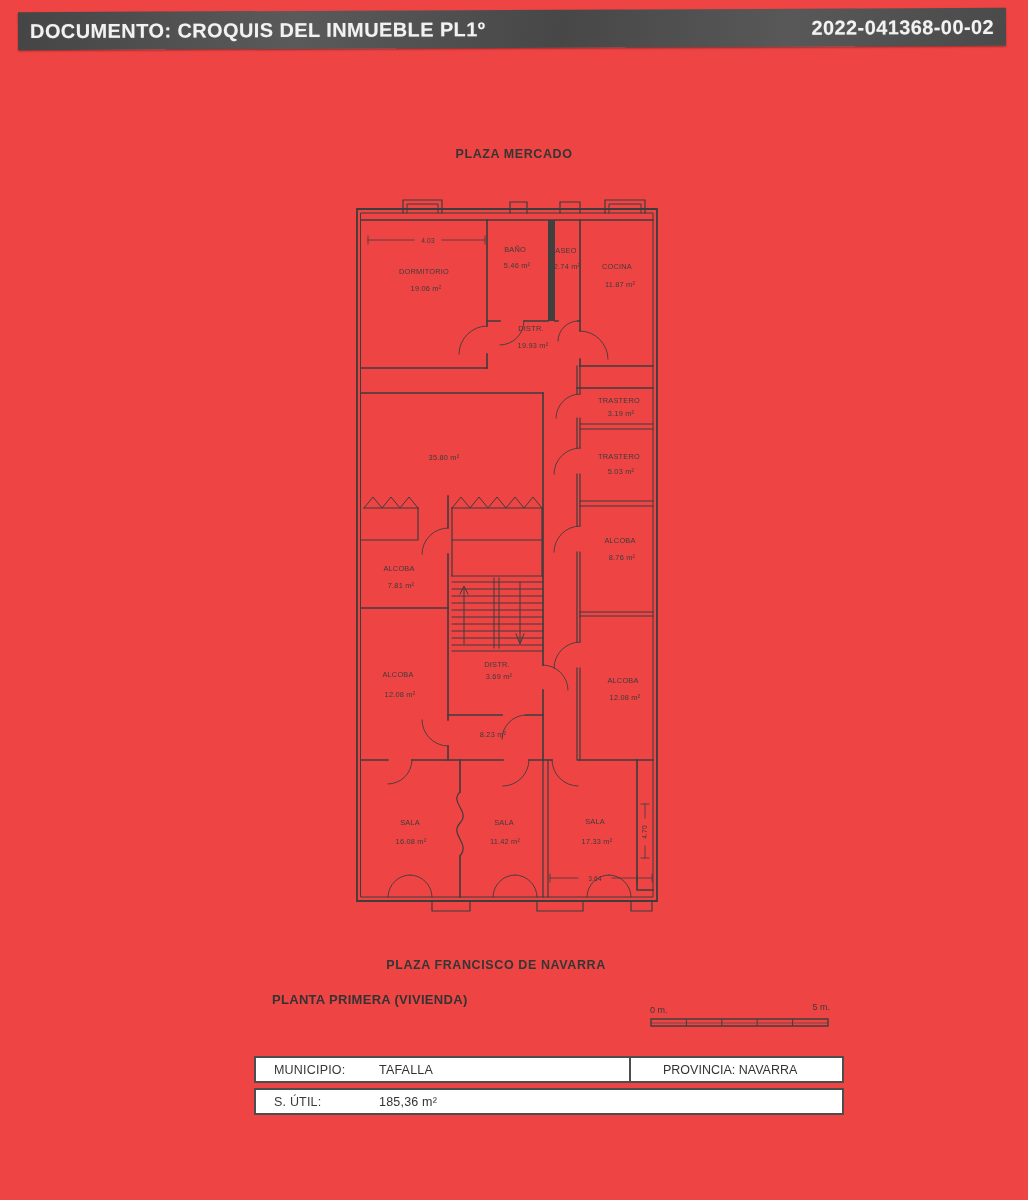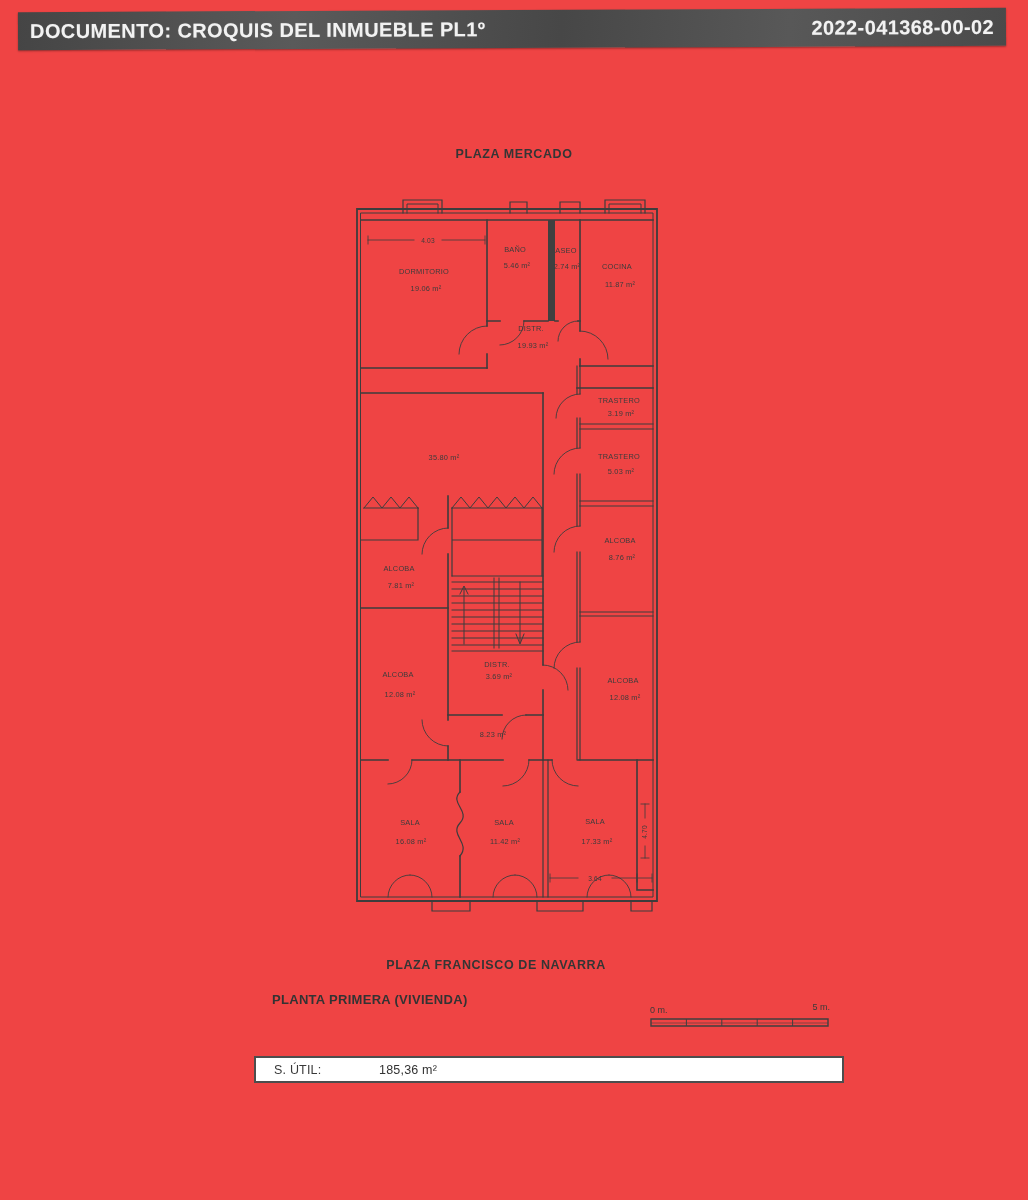--- a/index.html
+++ b/index.html
@@ -186,18 +186,25 @@
     <span class="s5">5 m.</span>
     <svg width="180" height="14" viewBox="0 0 180 14">
       <path d="M1,2 H178 V9 H1 Z" stroke-width="1.4"></path>
       <path d="M36.4,2 V9 M71.8,2 V9 M107.2,2 V9 M142.6,2 V9" stroke-width="1"></path>
       <path d="M1,6 H178" stroke-width="0.6"></path>
     </svg>
   </div>
 
   <div class="info-table">
     <div class="trow">
+      <div class="tcell-left">
+        <span class="tlabel">MUNICIPIO:</span>
+        <span class="tvalue">TAFALLA</span>
+      </div>
+      <div class="tcell-right">PROVINCIA: NAVARRA</div>
+    </div>
+    <div class="trow">
       <span class="tlabel">S. ÚTIL:</span>
       <span class="tvalue">185,36 m²</span>
     </div>
   </div>
 
 </div>
 
 </body></html>

